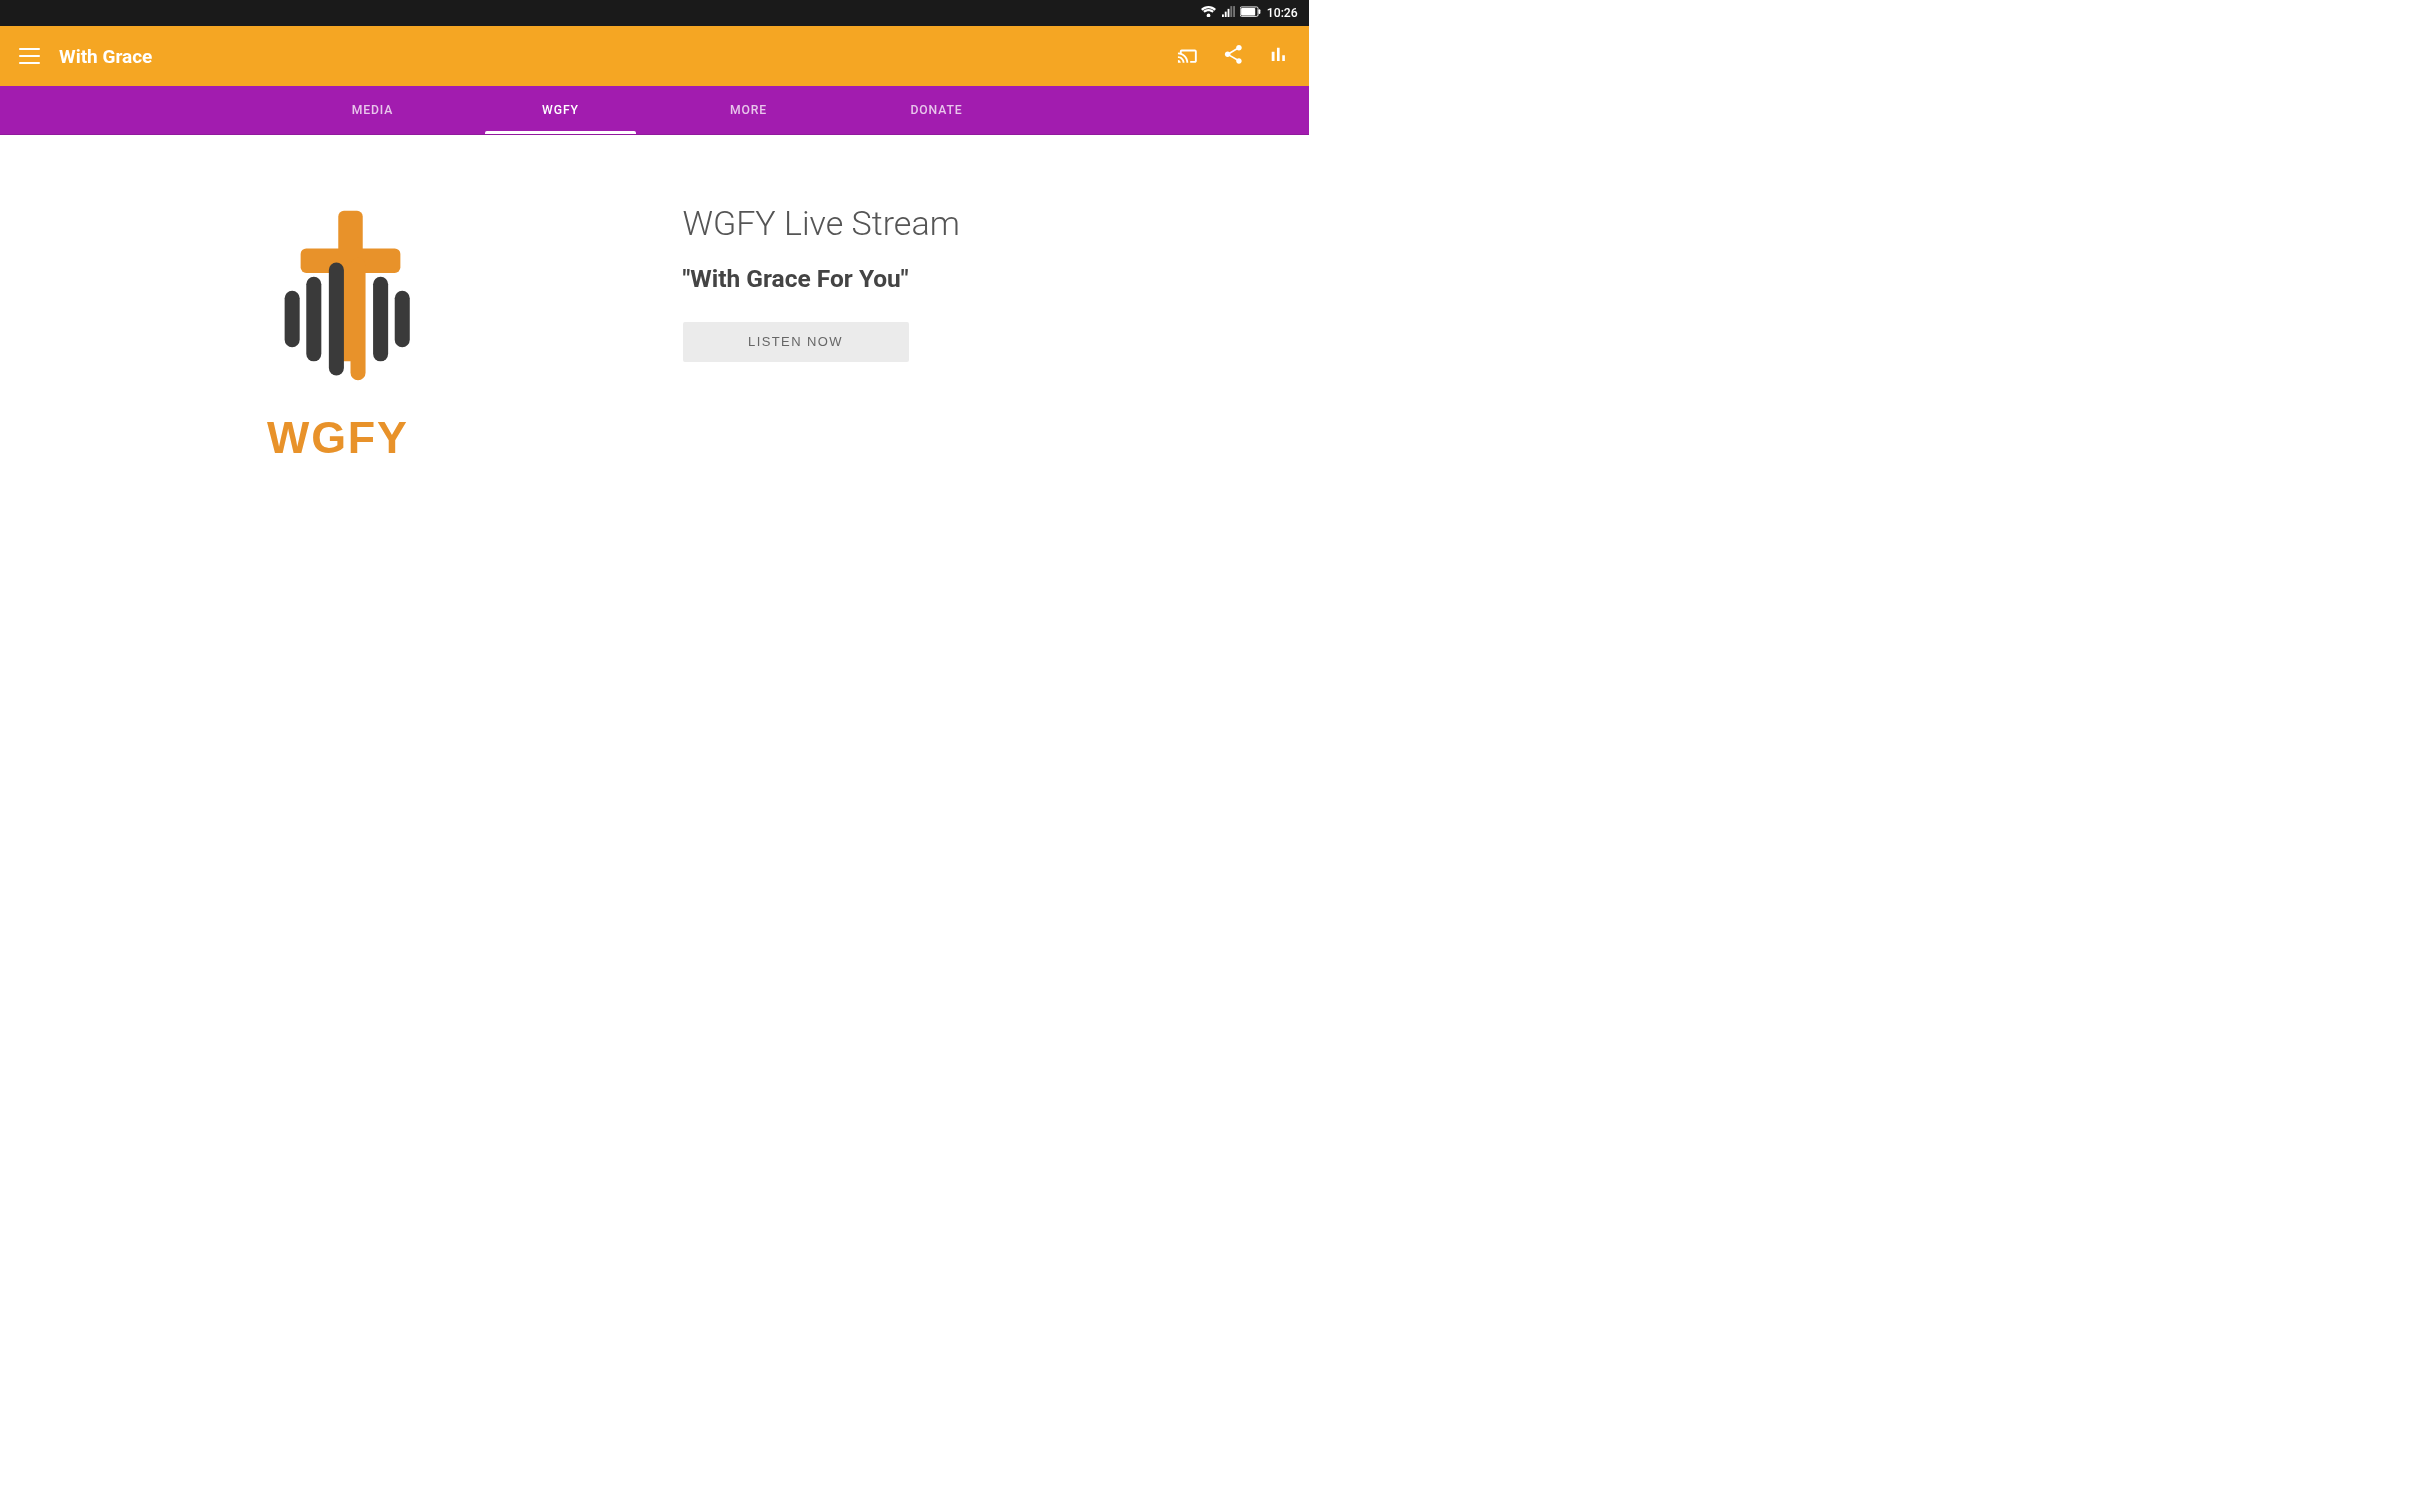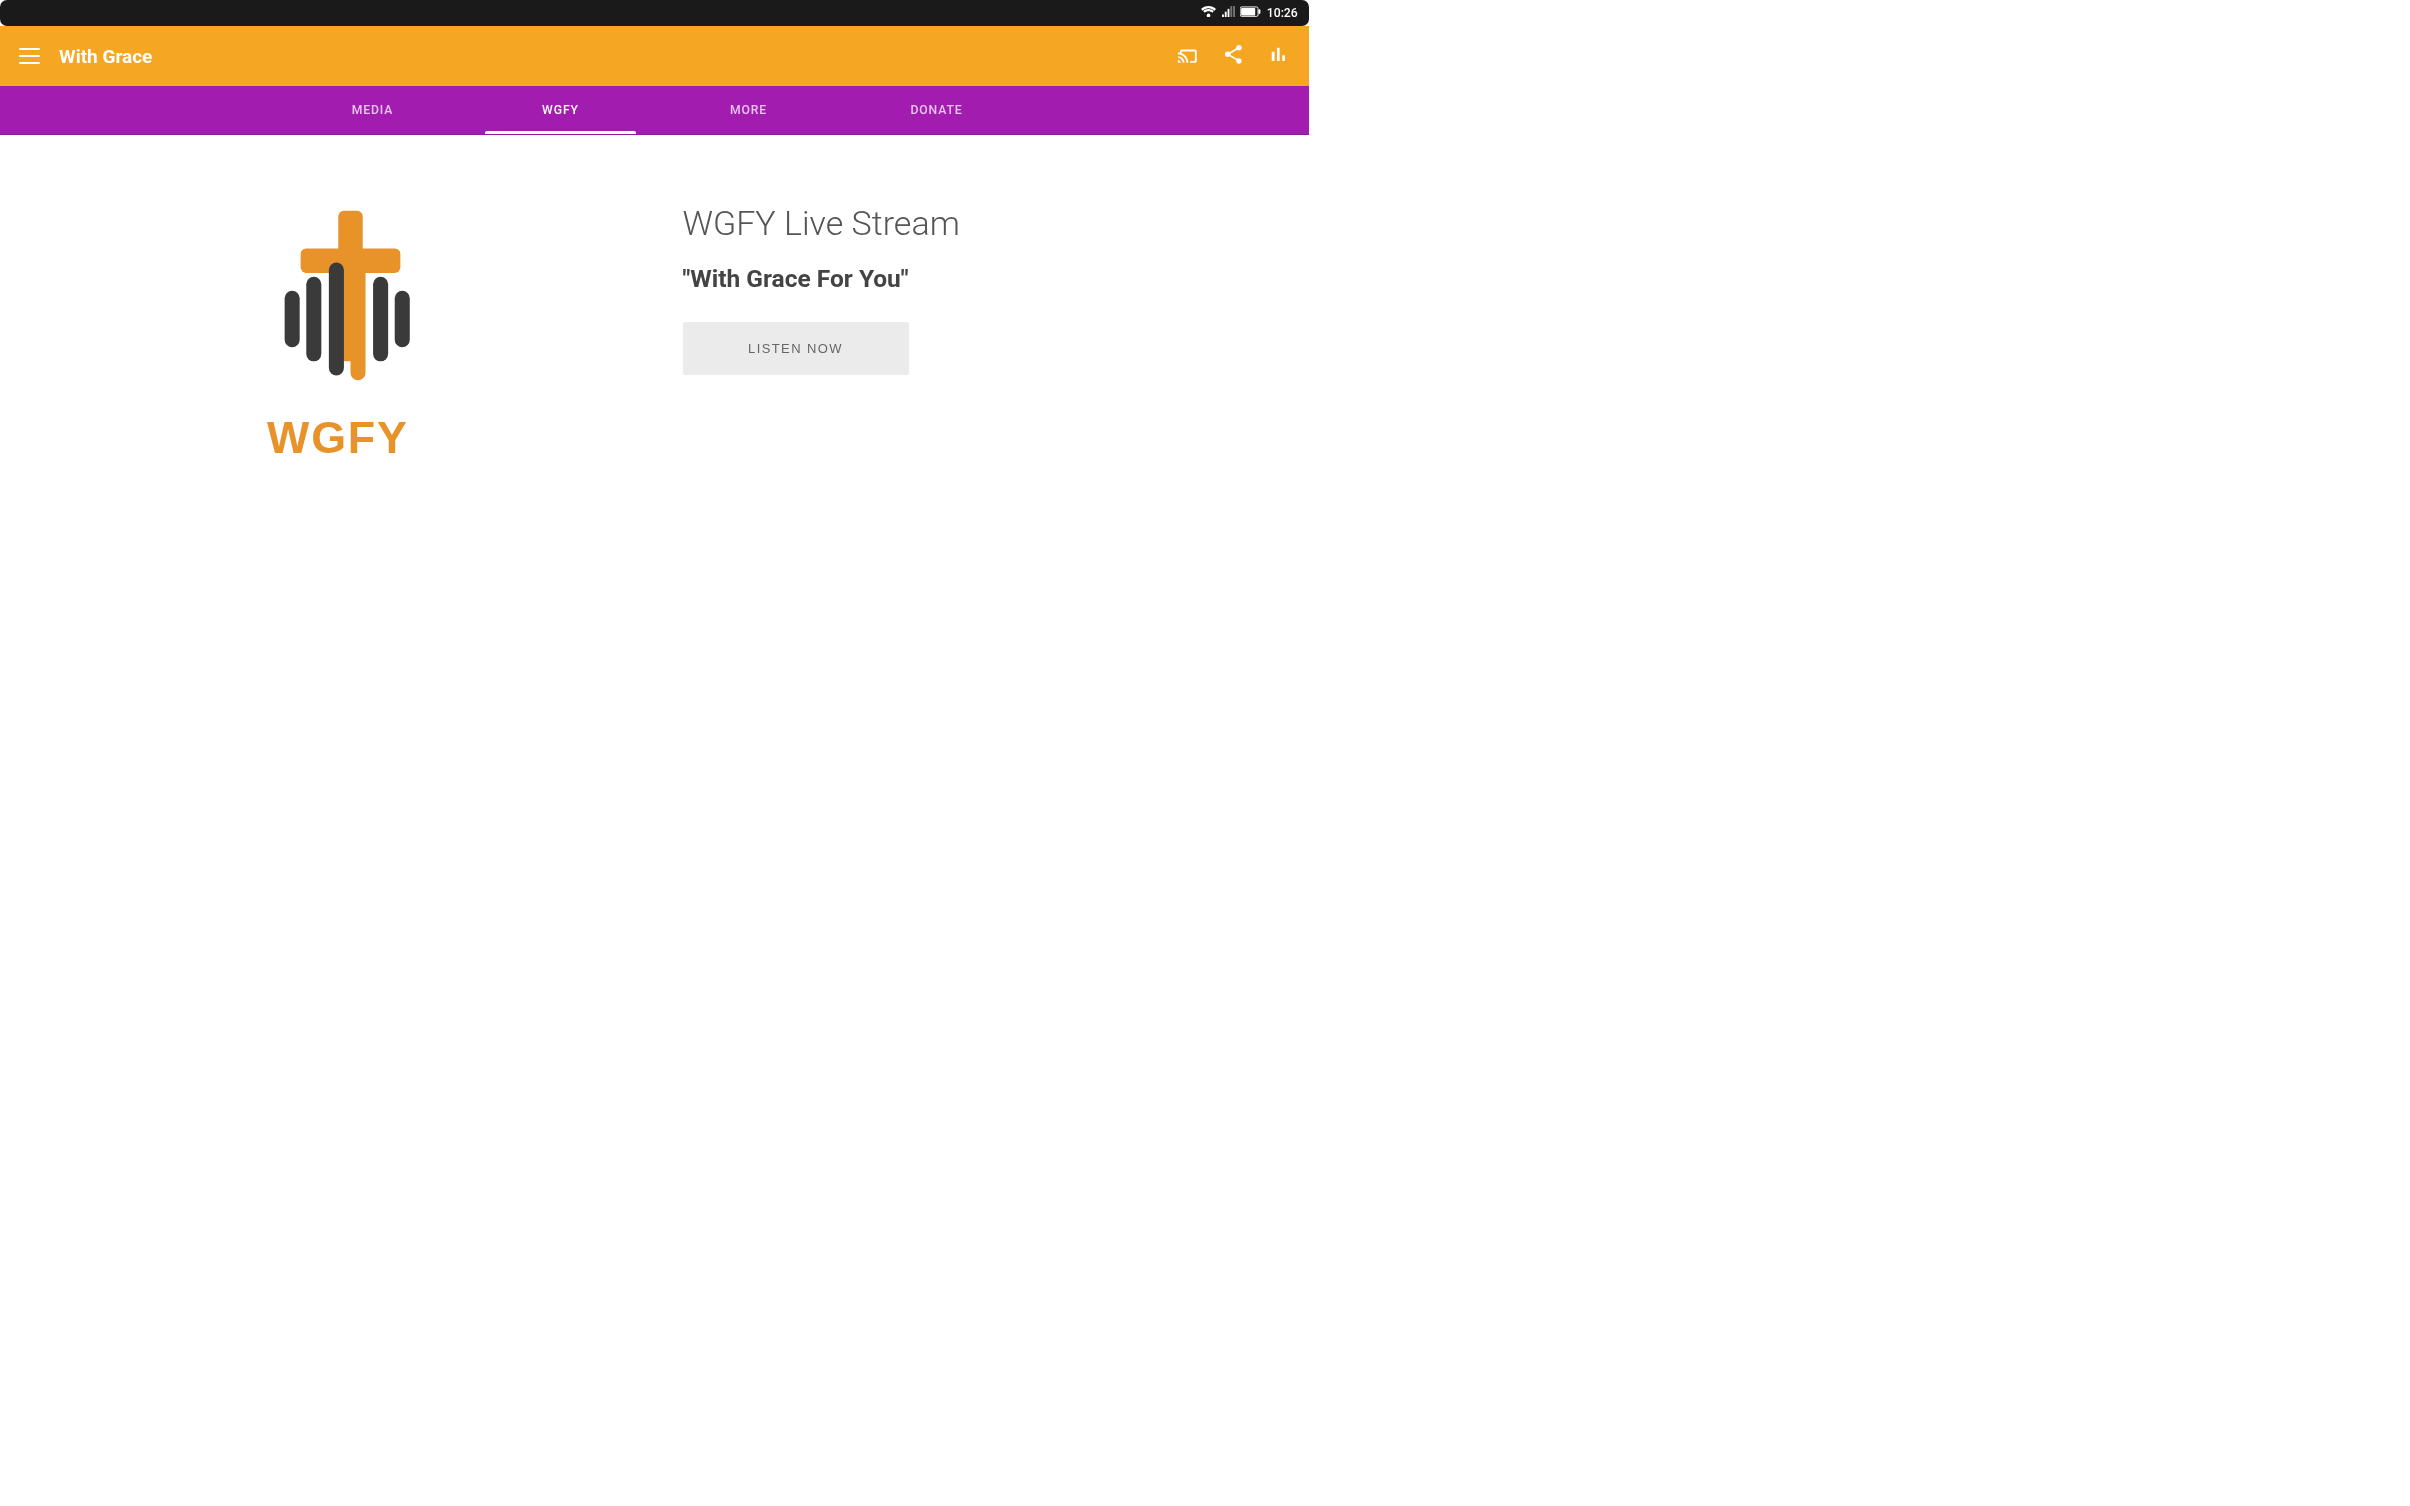--- a/index.html
+++ b/index.html
@@ -15,21 +15,20 @@
     
     .status-bar {
       width: 100%;
       height: 26px;
       background: #1a1a1a;
       display: flex;
       align-items: center;
       justify-content: flex-end;
       padding: 0 11.3px;
       gap: 7.5px;
-      border-radius: 7px;
     }
     .status-icons {
       display: flex;
       align-items: center;
       gap: 5.6px;
     }
     .status-time {
       color: #fff;
       font-size: 12.2px;
       font-weight: 500;
@@ -174,21 +173,21 @@
       font-size: 24.5px;
       font-weight: 700;
       color: #444;
     }
 
     .listen-now-btn {
       display: flex;
       align-items: center;
       justify-content: center;
       width: 226px;
-      height: 53px;
+      height: 40px;
       background: #ebebeb;
       border: none;
       cursor: pointer;
       border-radius: 1.9px;
       margin-top: 9.4px;
     }
     .listen-now-btn span {
       font-size: 13px;
       font-weight: 500;
       color: #666;

